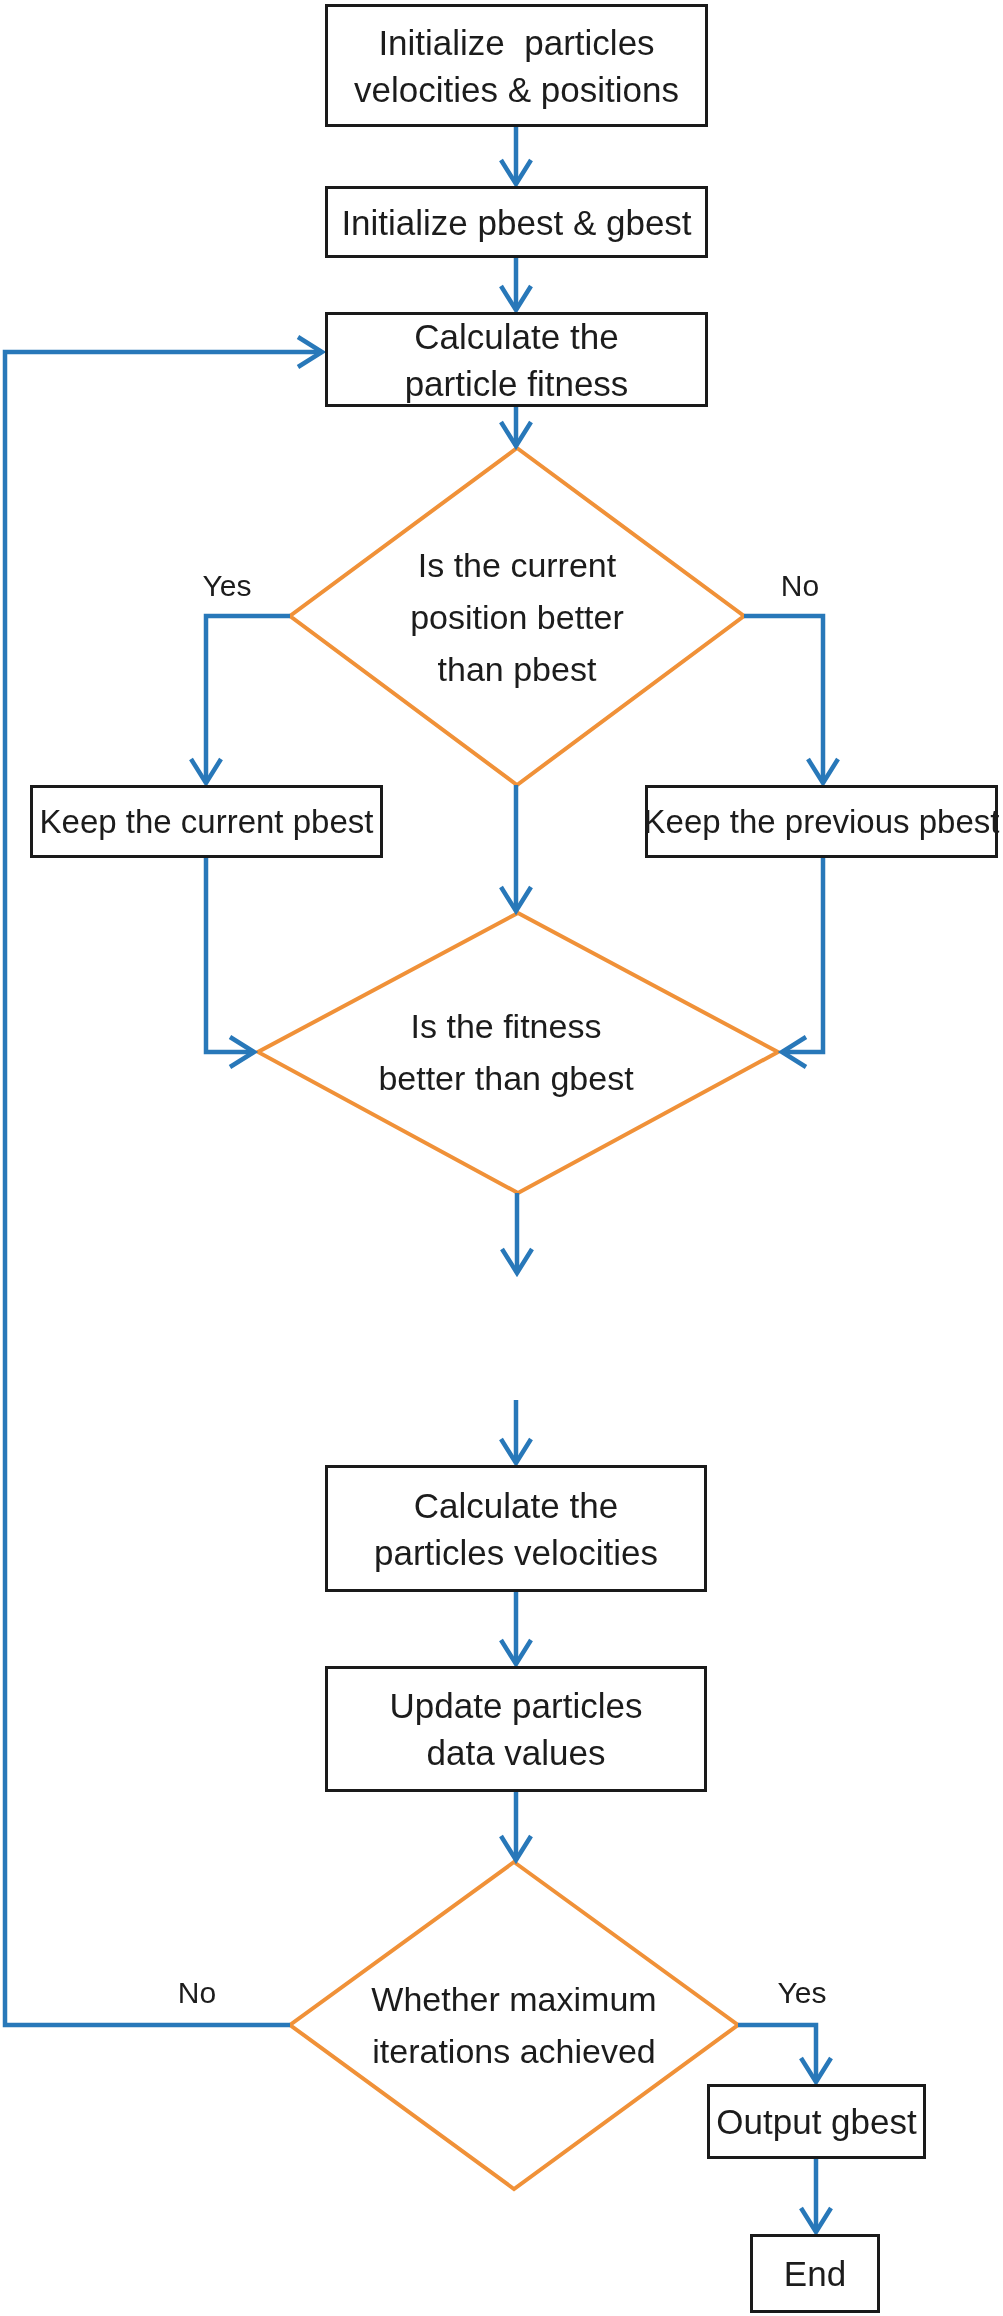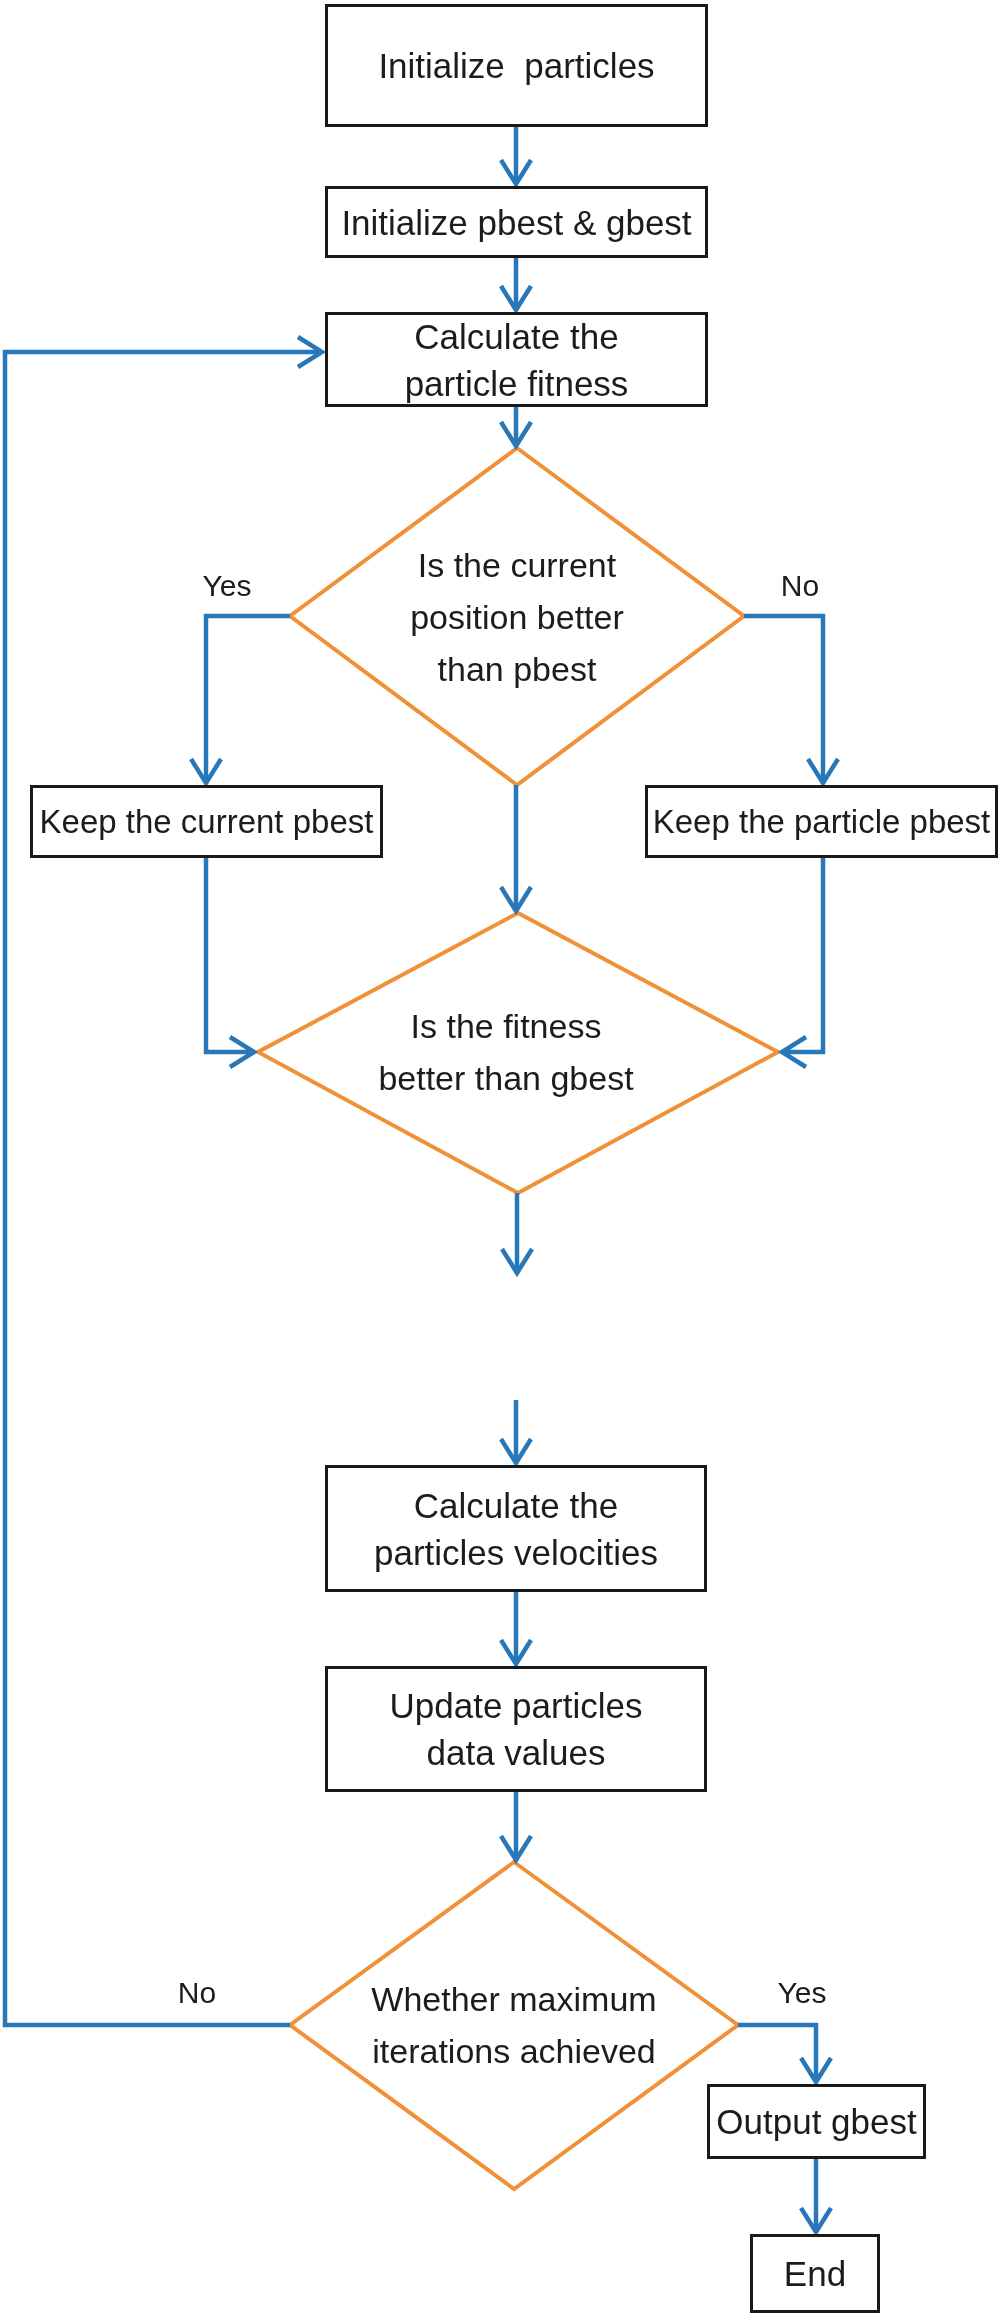--- a/index.html
+++ b/index.html
@@ -81,37 +81,38 @@
 
     <polyline class="edge" points="816,2159 816,2232"></polyline>
     <path class="head" d="M801,2208 L816,2232 L831,2208"></path>
 
     <polyline class="edge" points="290,2025 5,2025 5,352 322,352"></polyline>
     <path class="head" d="M298,337 L322,352 L298,367"></path>
   </svg>
 
   <div class="box" style="left:325px;top:4px;width:383px;height:123px">
     <div class="line">Initialize  particles</div>
+    <div class="line">velocities &amp; positions</div>
   </div>
 
   <div class="box" style="left:325px;top:186px;width:383px;height:72px">
     <div class="line">Initialize pbest &amp; gbest</div>
   </div>
 
   <div class="box" style="left:325px;top:312px;width:383px;height:95px">
     <div class="line">Calculate the</div>
     <div class="line">particle fitness</div>
   </div>
 
   <div class="box tight" style="left:30px;top:785px;width:353px;height:73px">
     <div class="line">Keep the current pbest</div>
   </div>
 
   <div class="box tight" style="left:645px;top:785px;width:353px;height:73px">
-    <div class="line">Keep the particle pbest</div>
+    <div class="line">Keep the previous pbest</div>
   </div>
 
 
   <div class="box" style="left:325px;top:1465px;width:382px;height:127px">
     <div class="line">Calculate the</div>
     <div class="line">particles velocities</div>
   </div>
 
   <div class="box" style="left:325px;top:1666px;width:382px;height:126px">
     <div class="line">Update particles</div>

